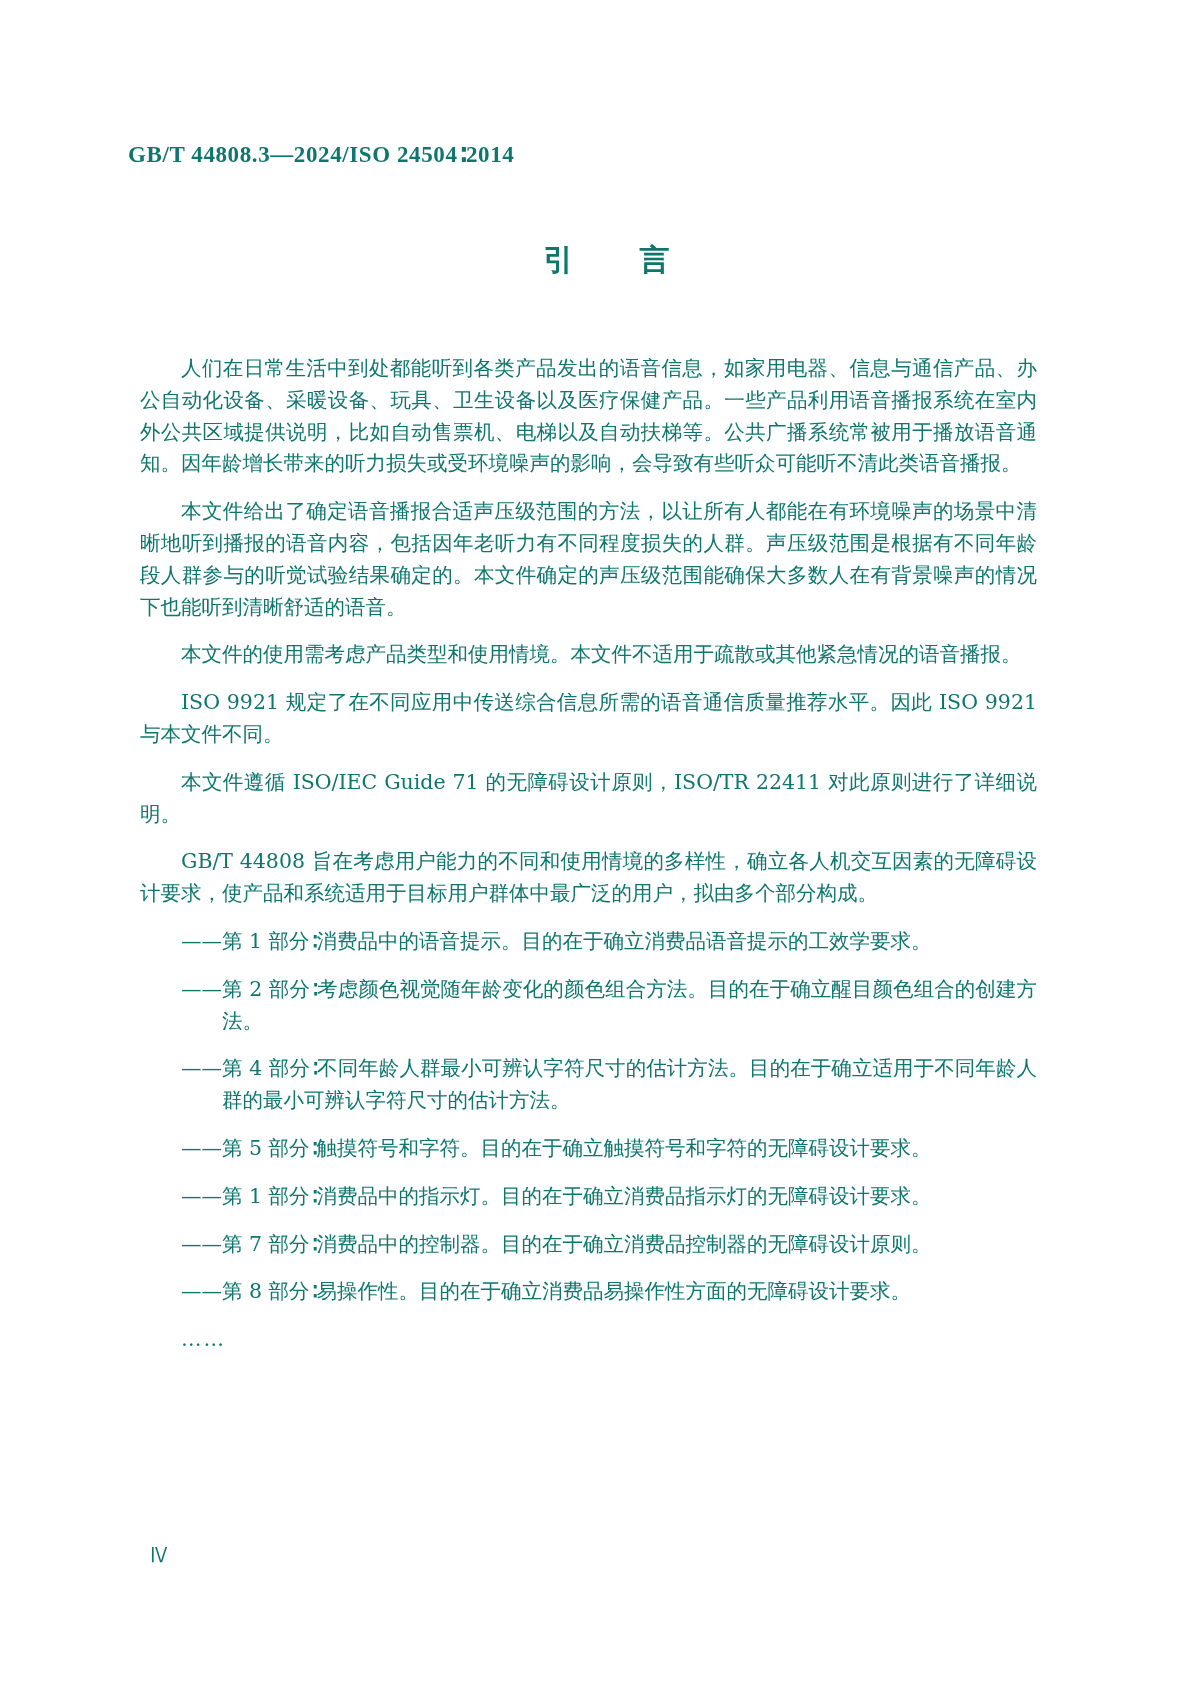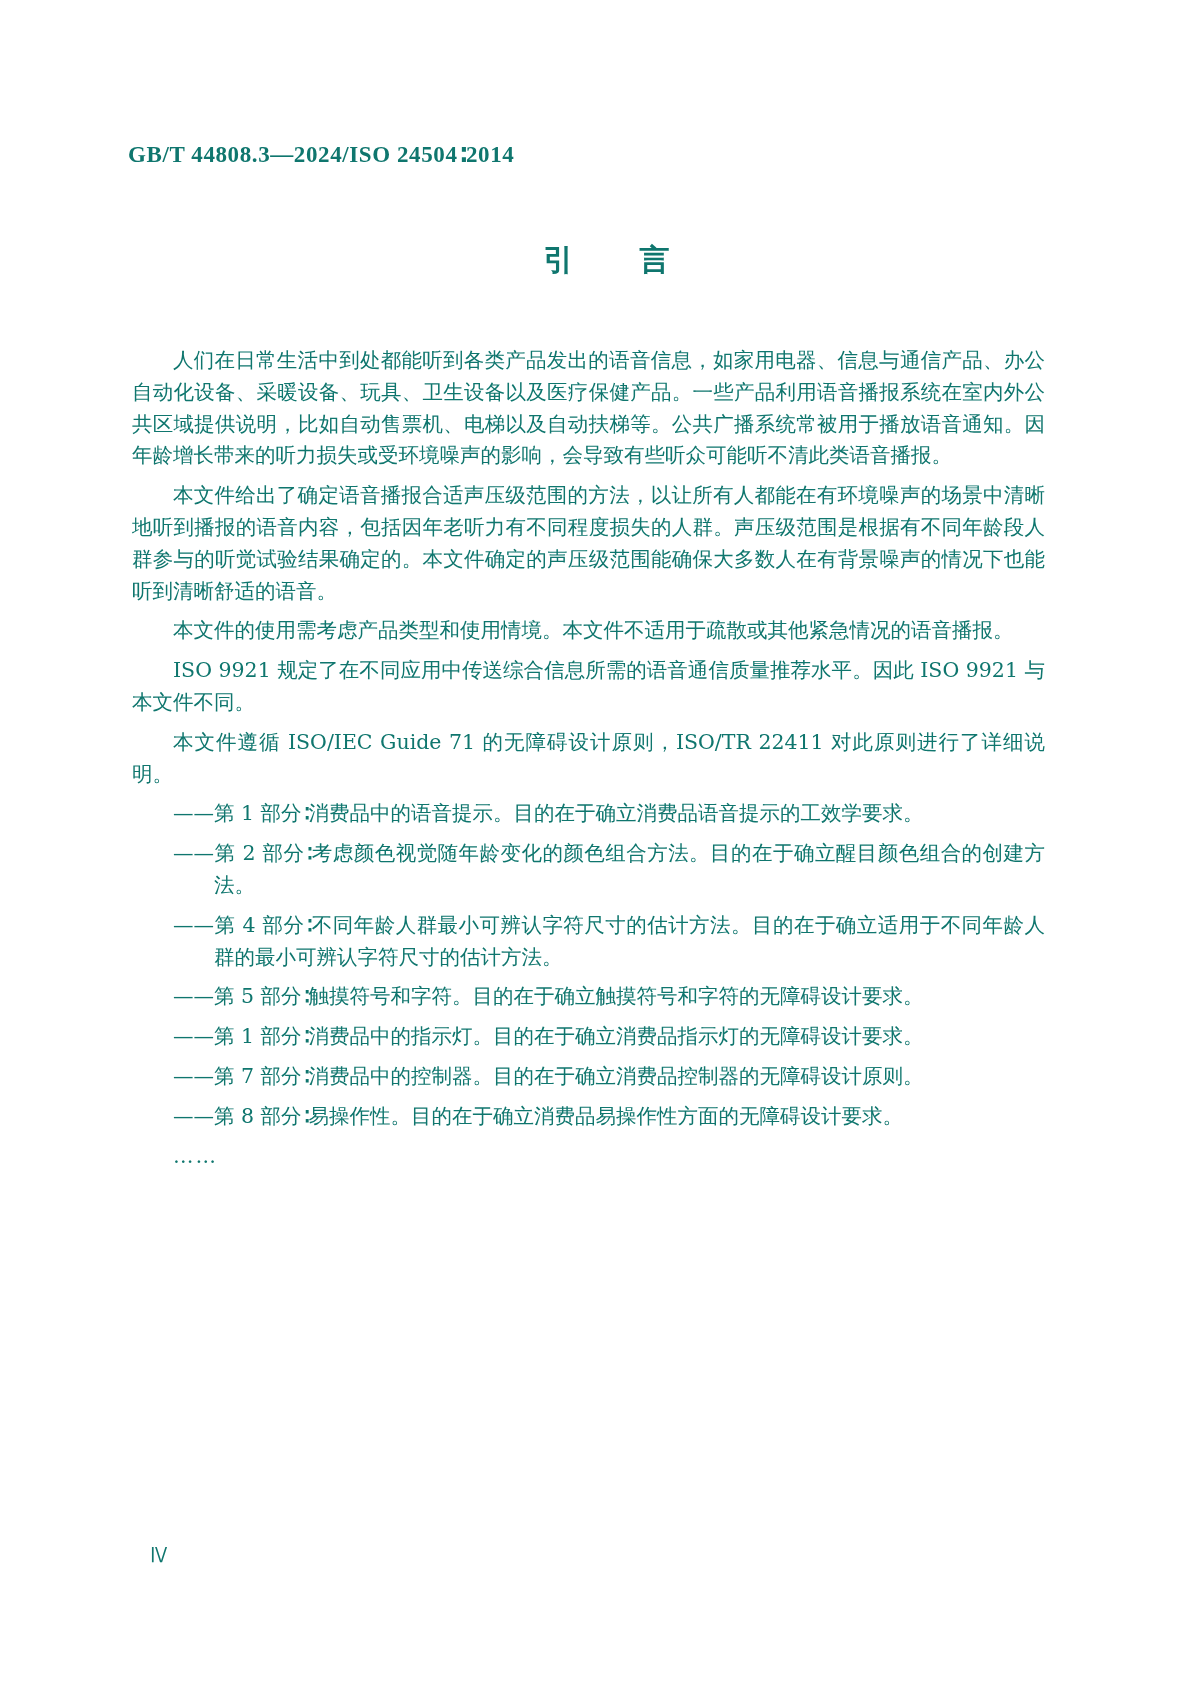--- a/index.html
+++ b/index.html
@@ -42,21 +42,21 @@
     position: absolute;
     left: 124px;
     top: 337px;
     width: 929px;
     font-size: 20.5px;
     line-height: 31.8px;
     text-align: justify;
     text-justify: inter-ideograph;
   }
   .body-text p {
-    margin: 8px;
+    margin: 16px;
   }
   .para {
     text-indent: 2em;
   }
   .part-item {
     padding-left: 4em;
     text-indent: -2em;
   }
   .ellipsis-line {
     text-indent: 2em;
@@ -78,20 +78,21 @@
   <div class="doc-header">GB/T 44808.3—2024/ISO 24504∶2014</div>
 
   <h1 class="doc-title">引　　言</h1>
 
   <div class="body-text">
     <p class="para">人们在日常生活中到处都能听到各类产品发出的语音信息，如家用电器、信息与通信产品、办公自动化设备、采暖设备、玩具、卫生设备以及医疗保健产品。一些产品利用语音播报系统在室内外公共区域提供说明，比如自动售票机、电梯以及自动扶梯等。公共广播系统常被用于播放语音通知。因年龄增长带来的听力损失或受环境噪声的影响，会导致有些听众可能听不清此类语音播报。</p>
     <p class="para">本文件给出了确定语音播报合适声压级范围的方法，以让所有人都能在有环境噪声的场景中清晰地听到播报的语音内容，包括因年老听力有不同程度损失的人群。声压级范围是根据有不同年龄段人群参与的听觉试验结果确定的。本文件确定的声压级范围能确保大多数人在有背景噪声的情况下也能听到清晰舒适的语音。</p>
     <p class="para">本文件的使用需考虑产品类型和使用情境。本文件不适用于疏散或其他紧急情况的语音播报。</p>
     <p class="para">ISO 9921 规定了在不同应用中传送综合信息所需的语音通信质量推荐水平。因此 ISO 9921 与本文件不同。</p>
     <p class="para">本文件遵循 ISO/IEC Guide 71 的无障碍设计原则，ISO/TR 22411 对此原则进行了详细说明。</p>
+    <p class="para">GB/T 44808 旨在考虑用户能力的不同和使用情境的多样性，确立各人机交互因素的无障碍设计要求，使产品和系统适用于目标用户群体中最广泛的用户，拟由多个部分构成。</p>
 
     <div>
         <p class="part-item">——第 1 部分∶消费品中的语音提示。目的在于确立消费品语音提示的工效学要求。</p>
         <p class="part-item">——第 2 部分∶考虑颜色视觉随年龄变化的颜色组合方法。目的在于确立醒目颜色组合的创建方法。</p>
         <p class="part-item">——第 4 部分∶不同年龄人群最小可辨认字符尺寸的估计方法。目的在于确立适用于不同年龄人群的最小可辨认字符尺寸的估计方法。</p>
         <p class="part-item">——第 5 部分∶触摸符号和字符。目的在于确立触摸符号和字符的无障碍设计要求。</p>
         <p class="part-item">——第 1 部分∶消费品中的指示灯。目的在于确立消费品指示灯的无障碍设计要求。</p>
         <p class="part-item">——第 7 部分∶消费品中的控制器。目的在于确立消费品控制器的无障碍设计原则。</p>
         <p class="part-item">——第 8 部分∶易操作性。目的在于确立消费品易操作性方面的无障碍设计要求。</p>
       </div>

